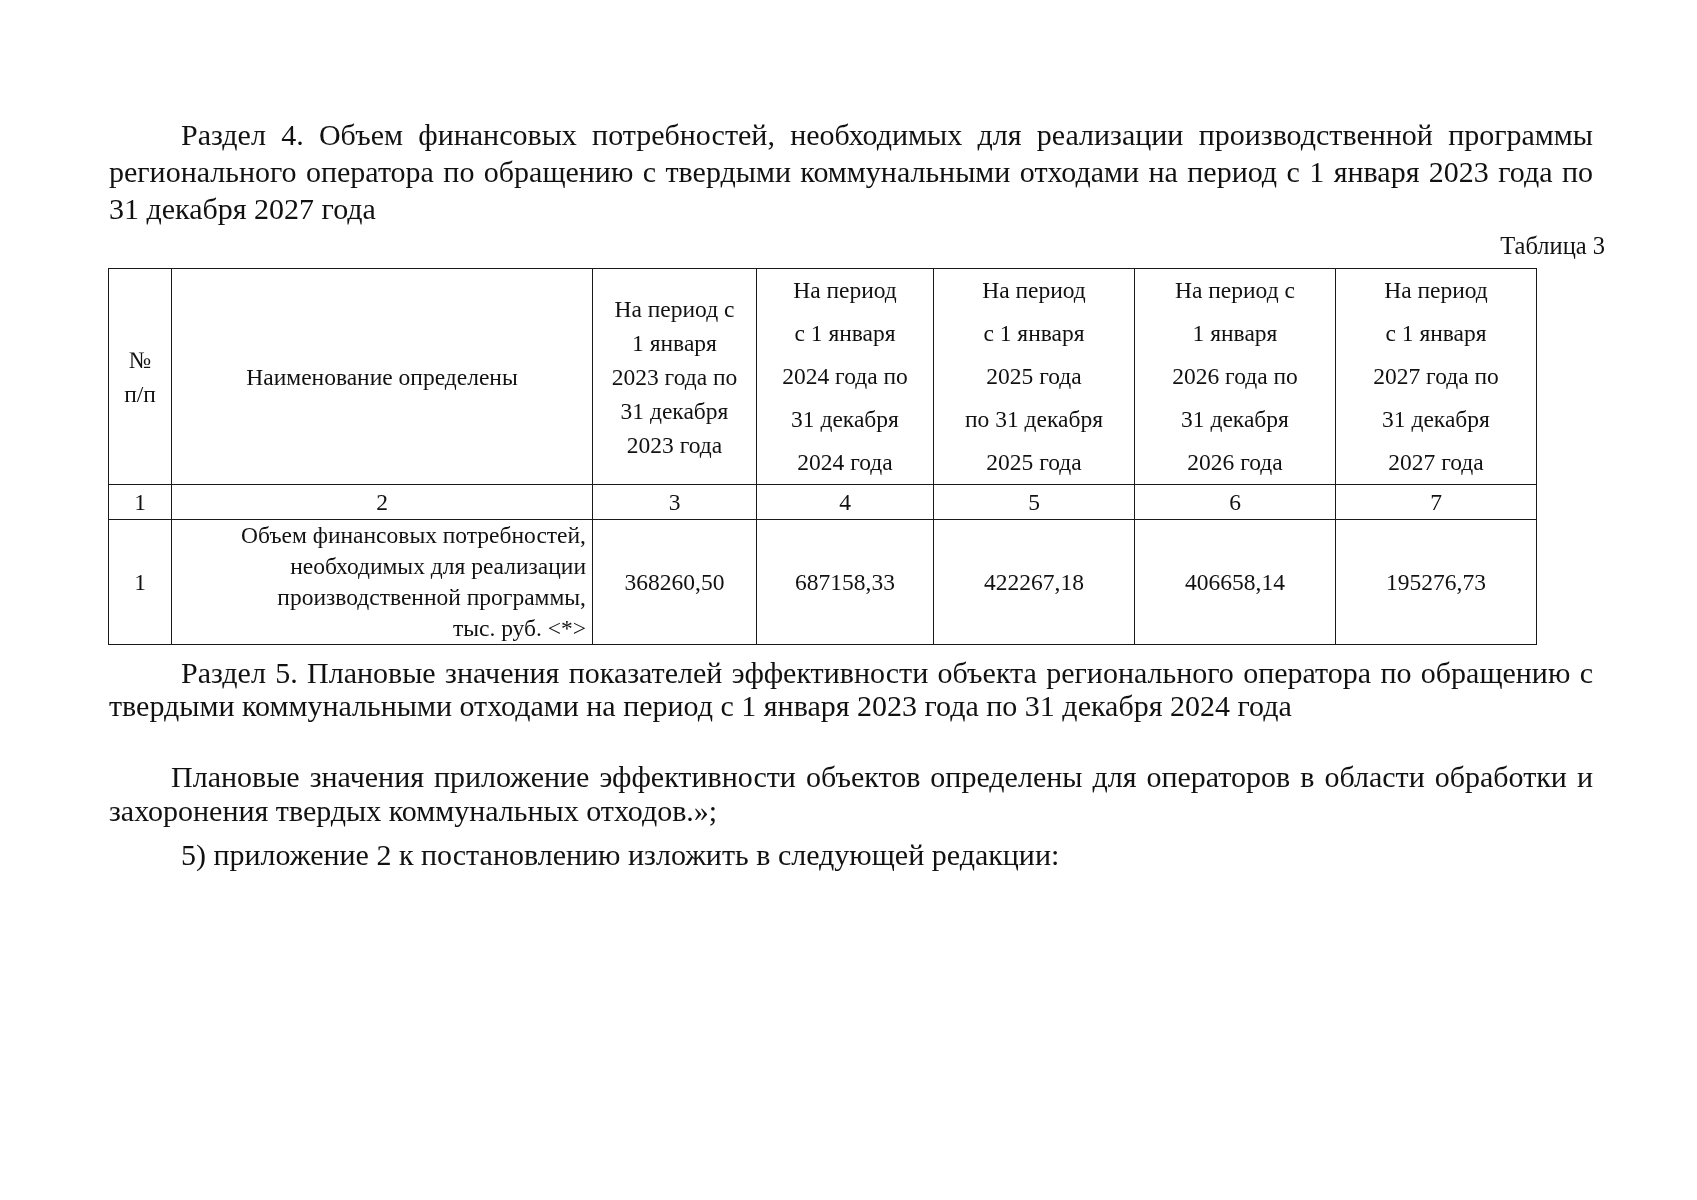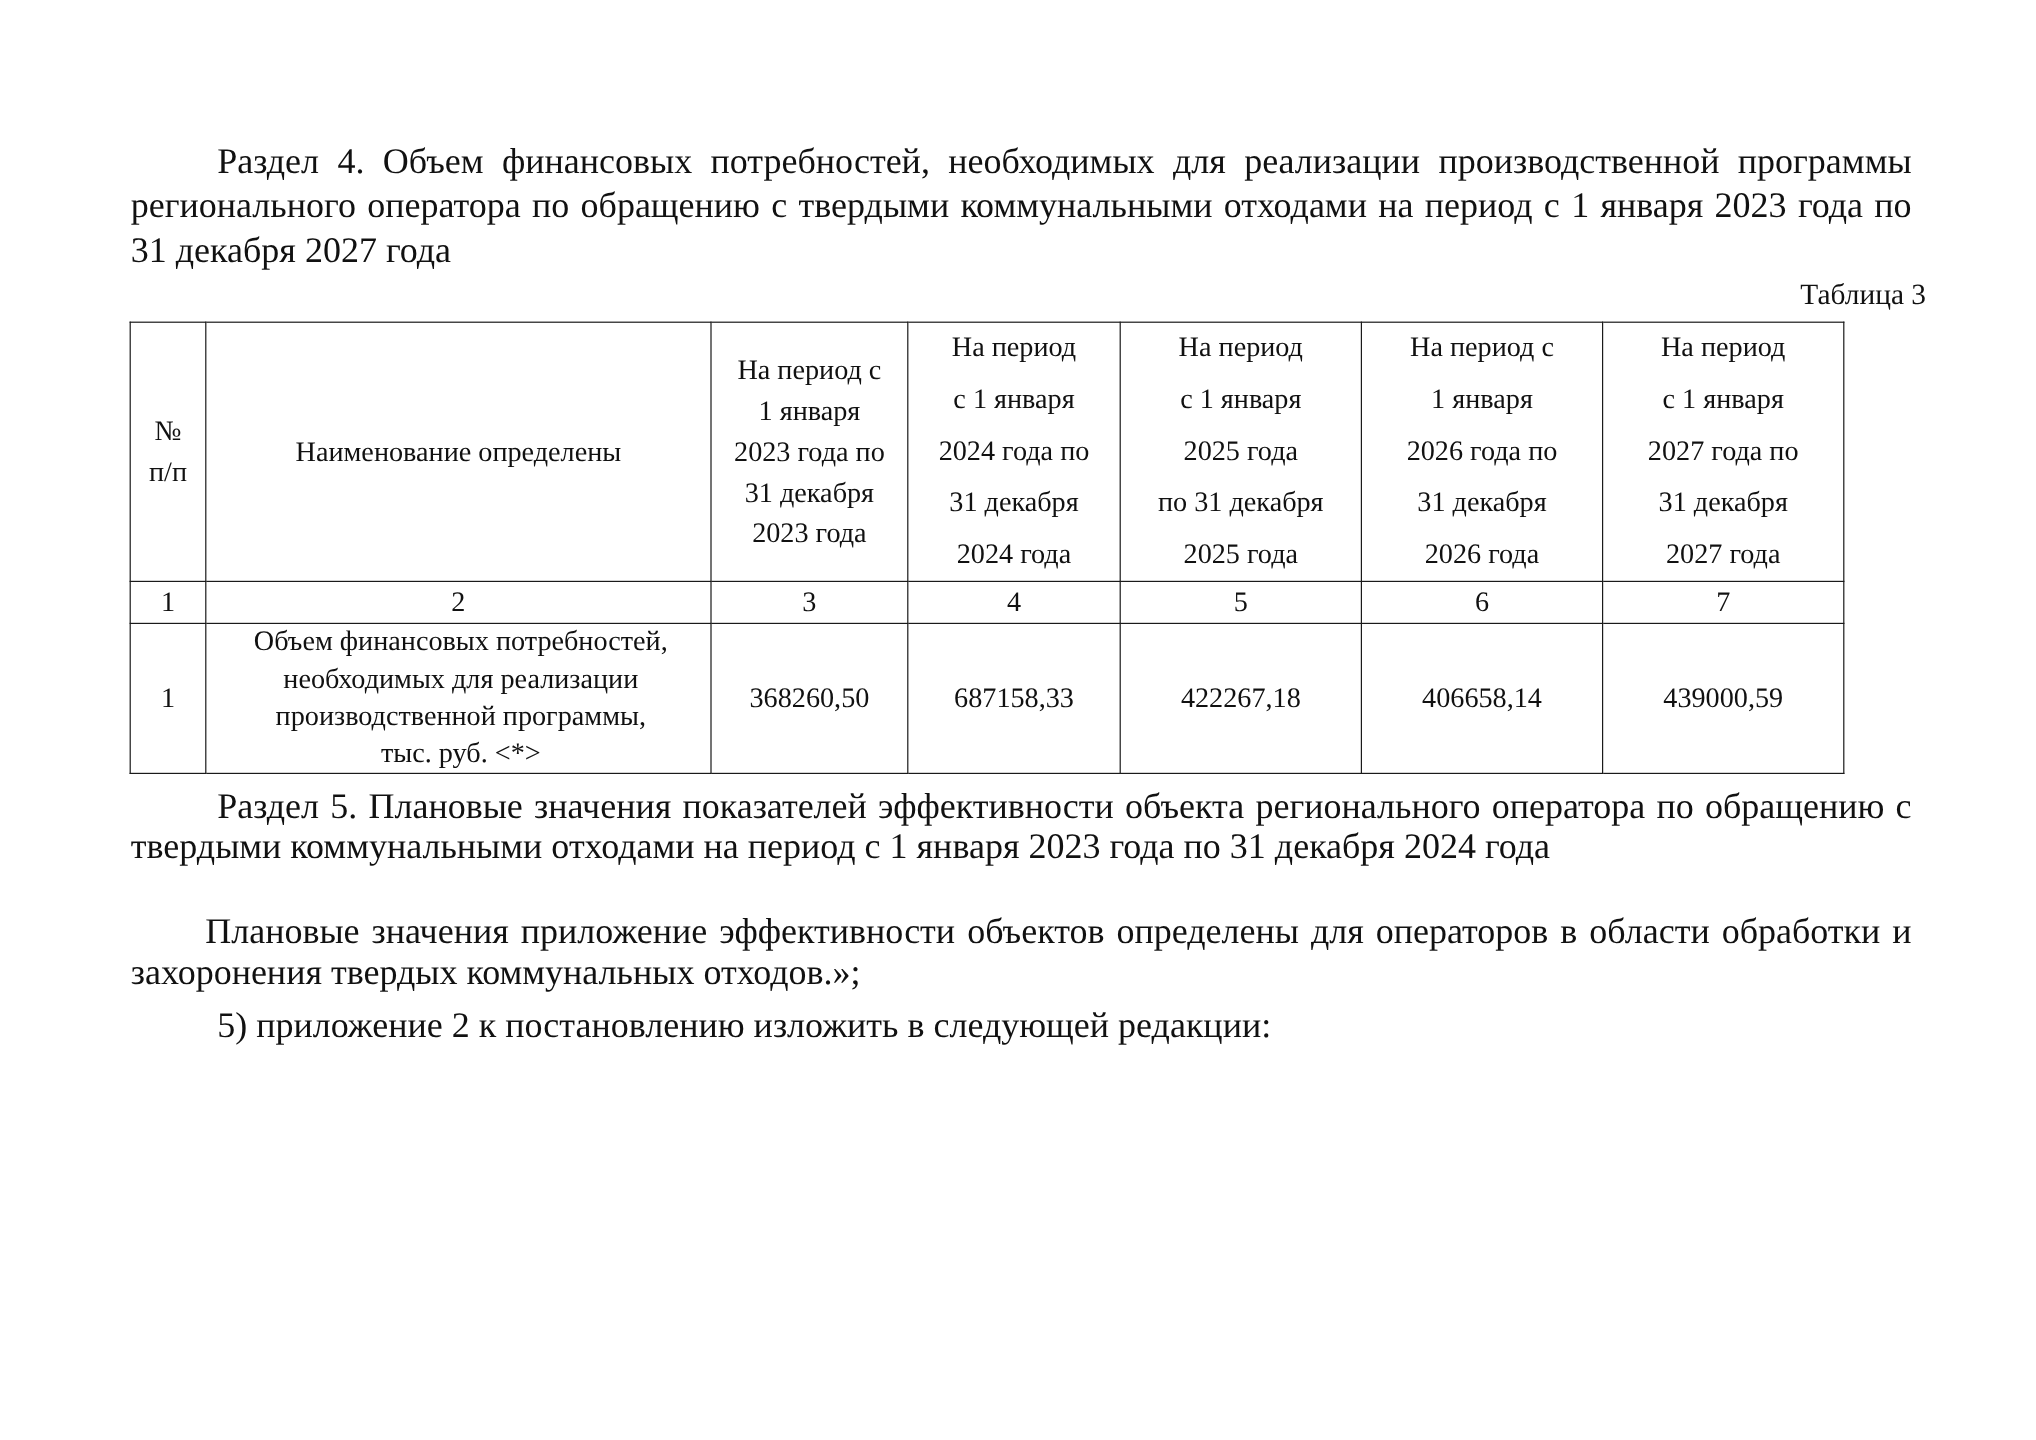--- a/index.html
+++ b/index.html
@@ -59,21 +59,21 @@
     .col-y3 { width: 201px; }
     .col-y4 { width: 201px; }
     .col-y5 { width: 201px; }
 
     tr.head td { height: 173px; line-height: 34px; }
     tr.head td.hdr-narrow { line-height: 43px; }
     tr.head td .cell-text { white-space: pre-line; display: inline-block; }
     tr.nums td { height: 34px; line-height: 30px; }
     tr.data td { height: 114px; line-height: 31px; }
     tr.data td.name-cell {
-      text-align: center;
+      text-align: right;
       padding-left: 10px;
       white-space: pre-line;
     }
     .no-header { white-space: pre-line; line-height: 34px; }
   </style>
 </head>
 <body>
 
 <p class="para section4">Раздел 4. Объем финансовых потребностей, необходимых для реализации производственной программы регионального оператора по обращению с твердыми коммунальными отходами на период с 1 января 2023 года по 31 декабря 2027 года</p>
 
@@ -132,21 +132,21 @@
   <tr class="data">
     <td>1</td>
     <td class="name-cell">Объем финансовых потребностей,
 необходимых для реализации
 производственной программы,
 тыс. руб. &lt;*&gt;</td>
     <td>368260,50</td>
     <td>687158,33</td>
     <td>422267,18</td>
     <td>406658,14</td>
-    <td>439000,59</td>
+    <td>195276,73</td>
   </tr>
 </tbody>
   </table>
 
 <p class="para section5">Раздел 5. Плановые значения показателей эффективности объекта регионального оператора по обращению с твердыми коммунальными отходами на период с 1 января 2023 года по 31 декабря 2024 года</p>
 
 <p class="para plan">Плановые значения приложение эффективности объектов определены для операторов в области обработки и захоронения твердых коммунальных отходов.»;</p>
 
 <p class="para item5">5) приложение 2 к постановлению изложить в следующей редакции:</p>
 

